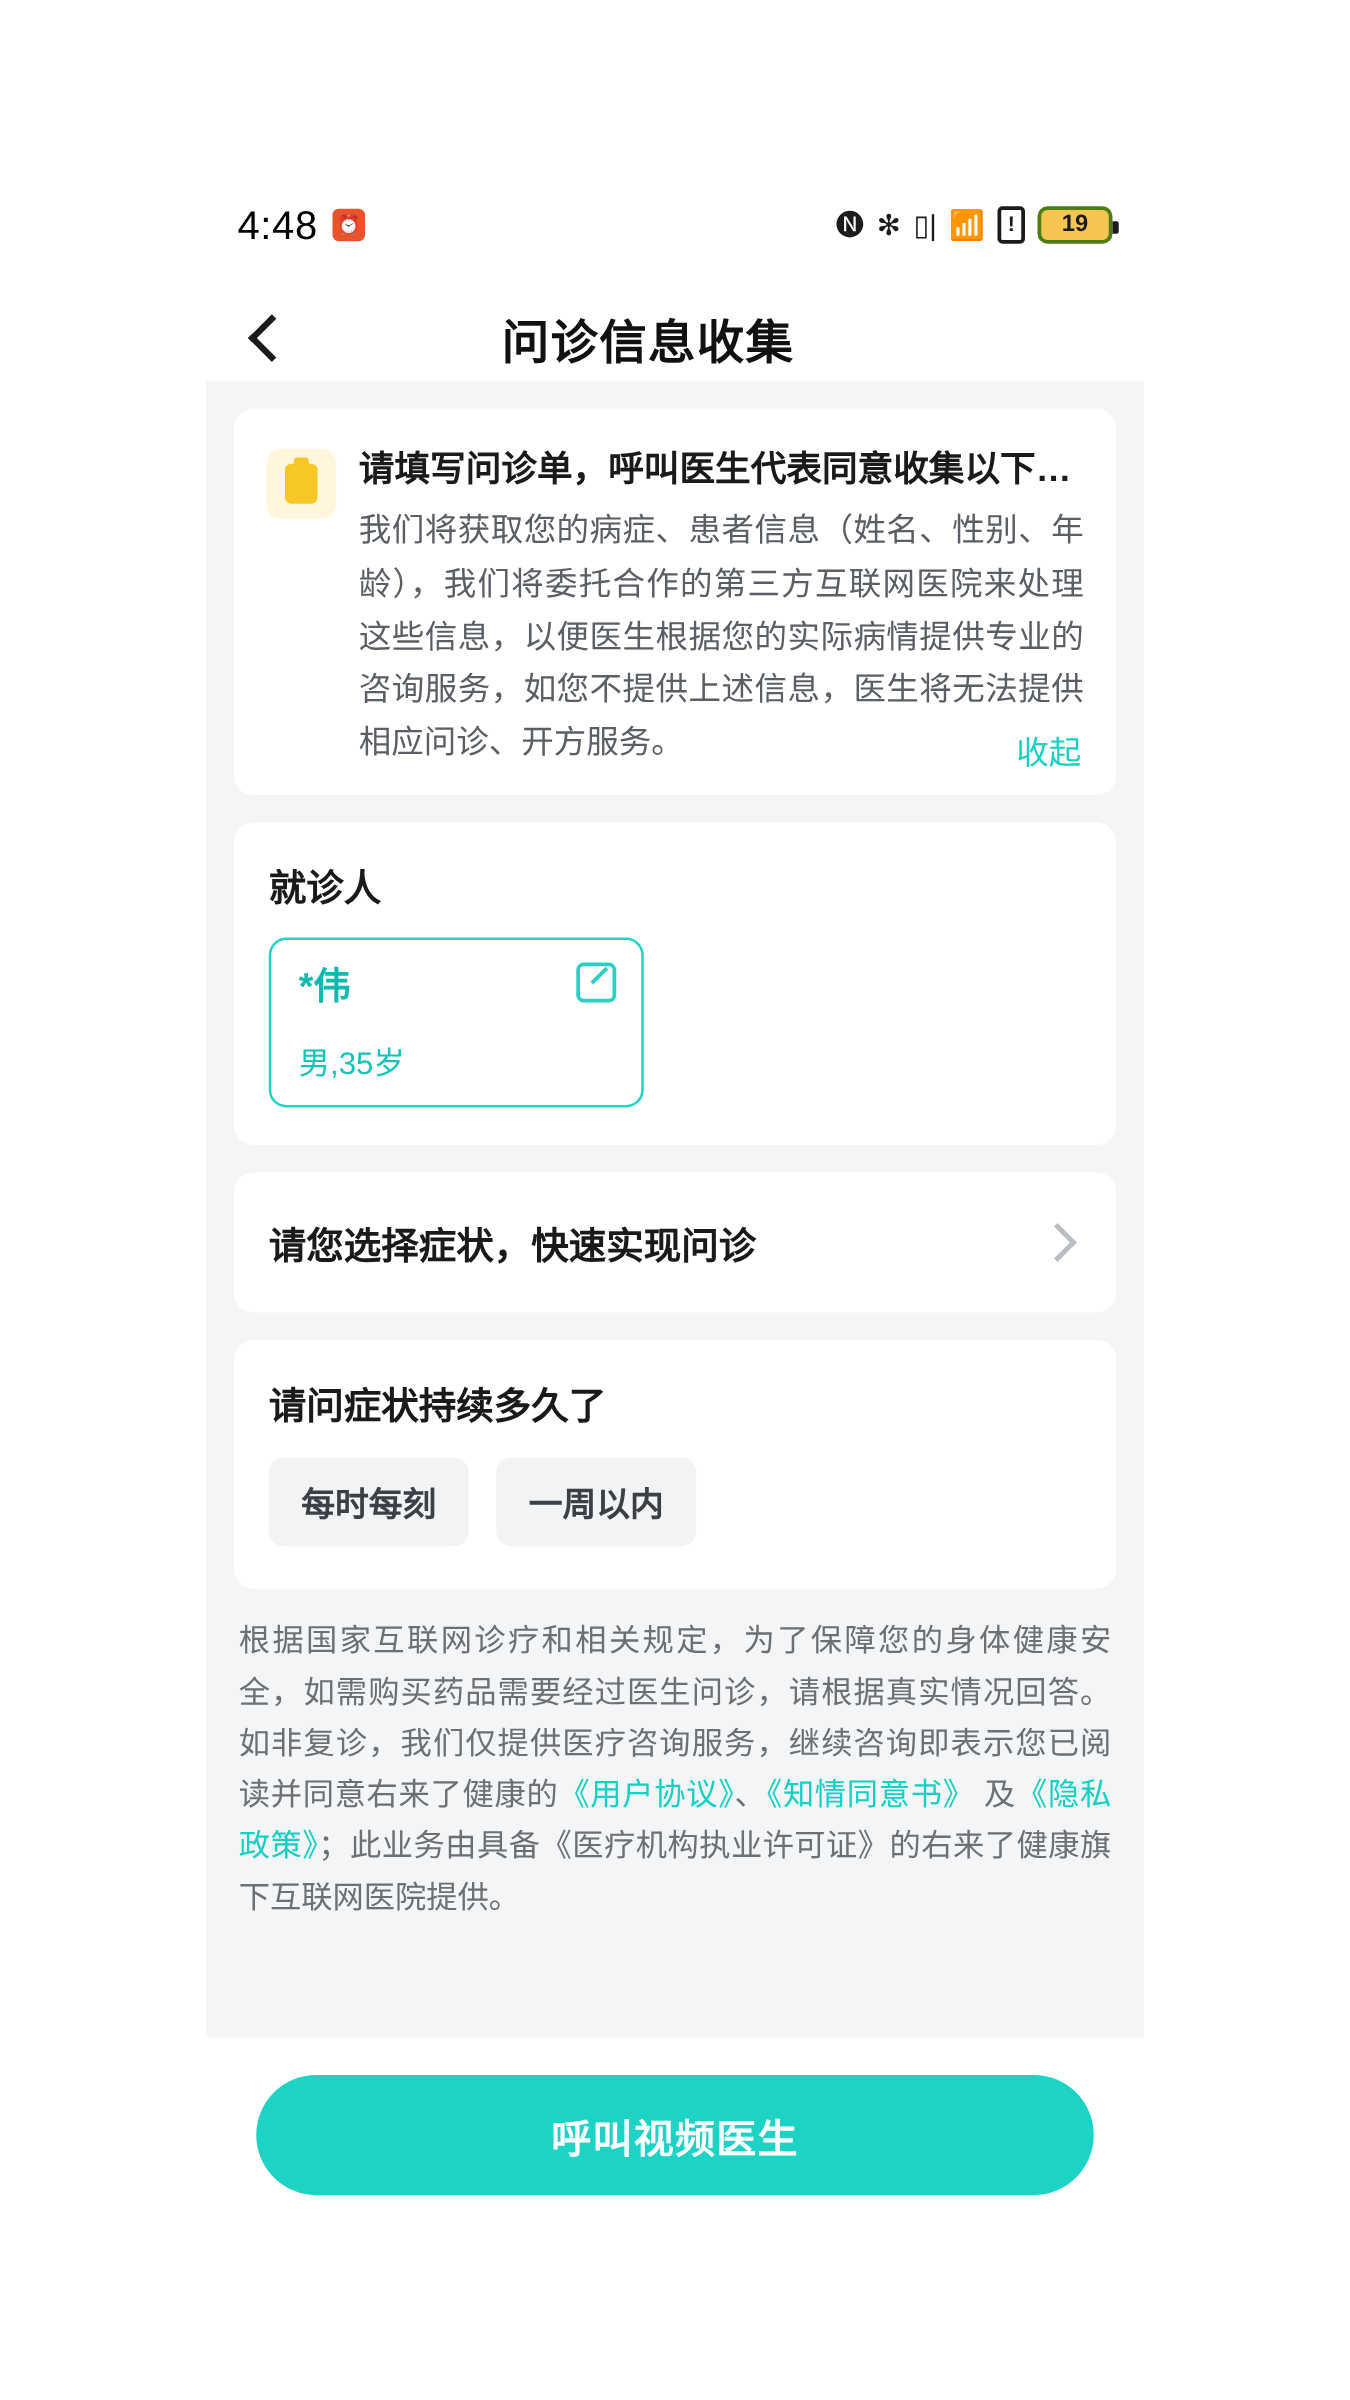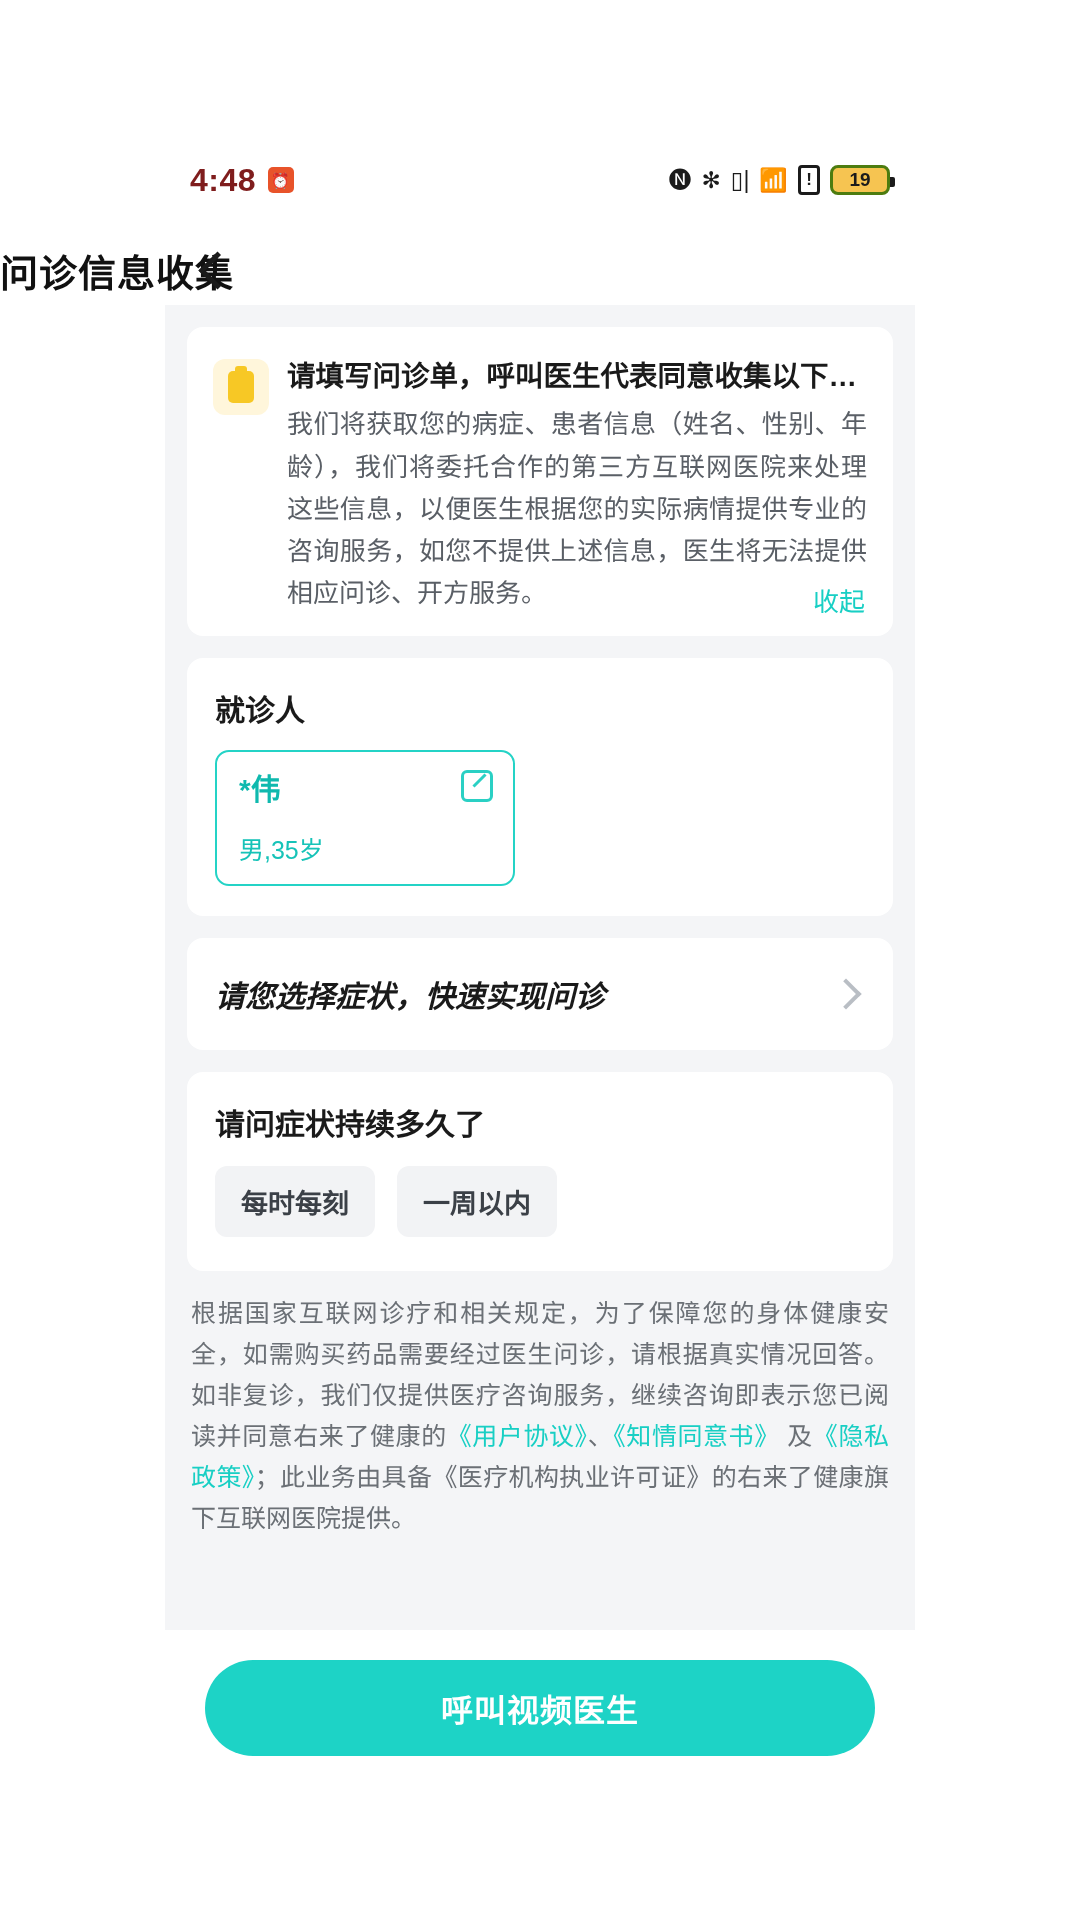--- a/index.html
+++ b/index.html
@@ -35,22 +35,22 @@
     padding: 0 190px;
     box-sizing: border-box;
   }
   .status-left {
     display: flex;
     align-items: center;
     gap: 12px;
   }
   .clock {
     font-size: 32px;
-    font-weight: 700;
-    color: #7f1d1d;
+    font-weight: 400;
+    color: #000000;
     letter-spacing: 0.5px;
   }
   .alarm-badge {
     width: 26px; height: 26px;
     background: #e8532a;
     border-radius: 5px;
     display: flex;
     align-items: center;
     justify-content: center;
     color: #fff;
@@ -124,21 +124,21 @@
   }
   .chev-left {
     width: 22px; height: 22px;
     border-left: 5px solid #1b1b1b;
     border-bottom: 5px solid #1b1b1b;
     transform: rotate(45deg);
     margin-left: 8px;
   }
   .page-title {
     width: 1037px;
-    text-align: left;
+    text-align: center;
     font-size: 38px;
     font-weight: 700;
     color: #111;
     letter-spacing: 1px;
   }
 
   
   .content {
     position: absolute;
     left: 165px; top: 305px;
@@ -264,21 +264,20 @@
     display: flex;
     align-items: center;
     justify-content: space-between;
     padding: 34px 28px;
     cursor: pointer;
   }
   .row-link .lbl {
     font-size: 30px;
     font-weight: 700;
     color: #1a1a1a;
-    font-style: italic;
   }
   .chev-right {
     width: 18px; height: 18px;
     border-top: 4px solid #b9bec4;
     border-right: 4px solid #b9bec4;
     transform: rotate(45deg);
     margin-right: 8px;
   }
 
   

